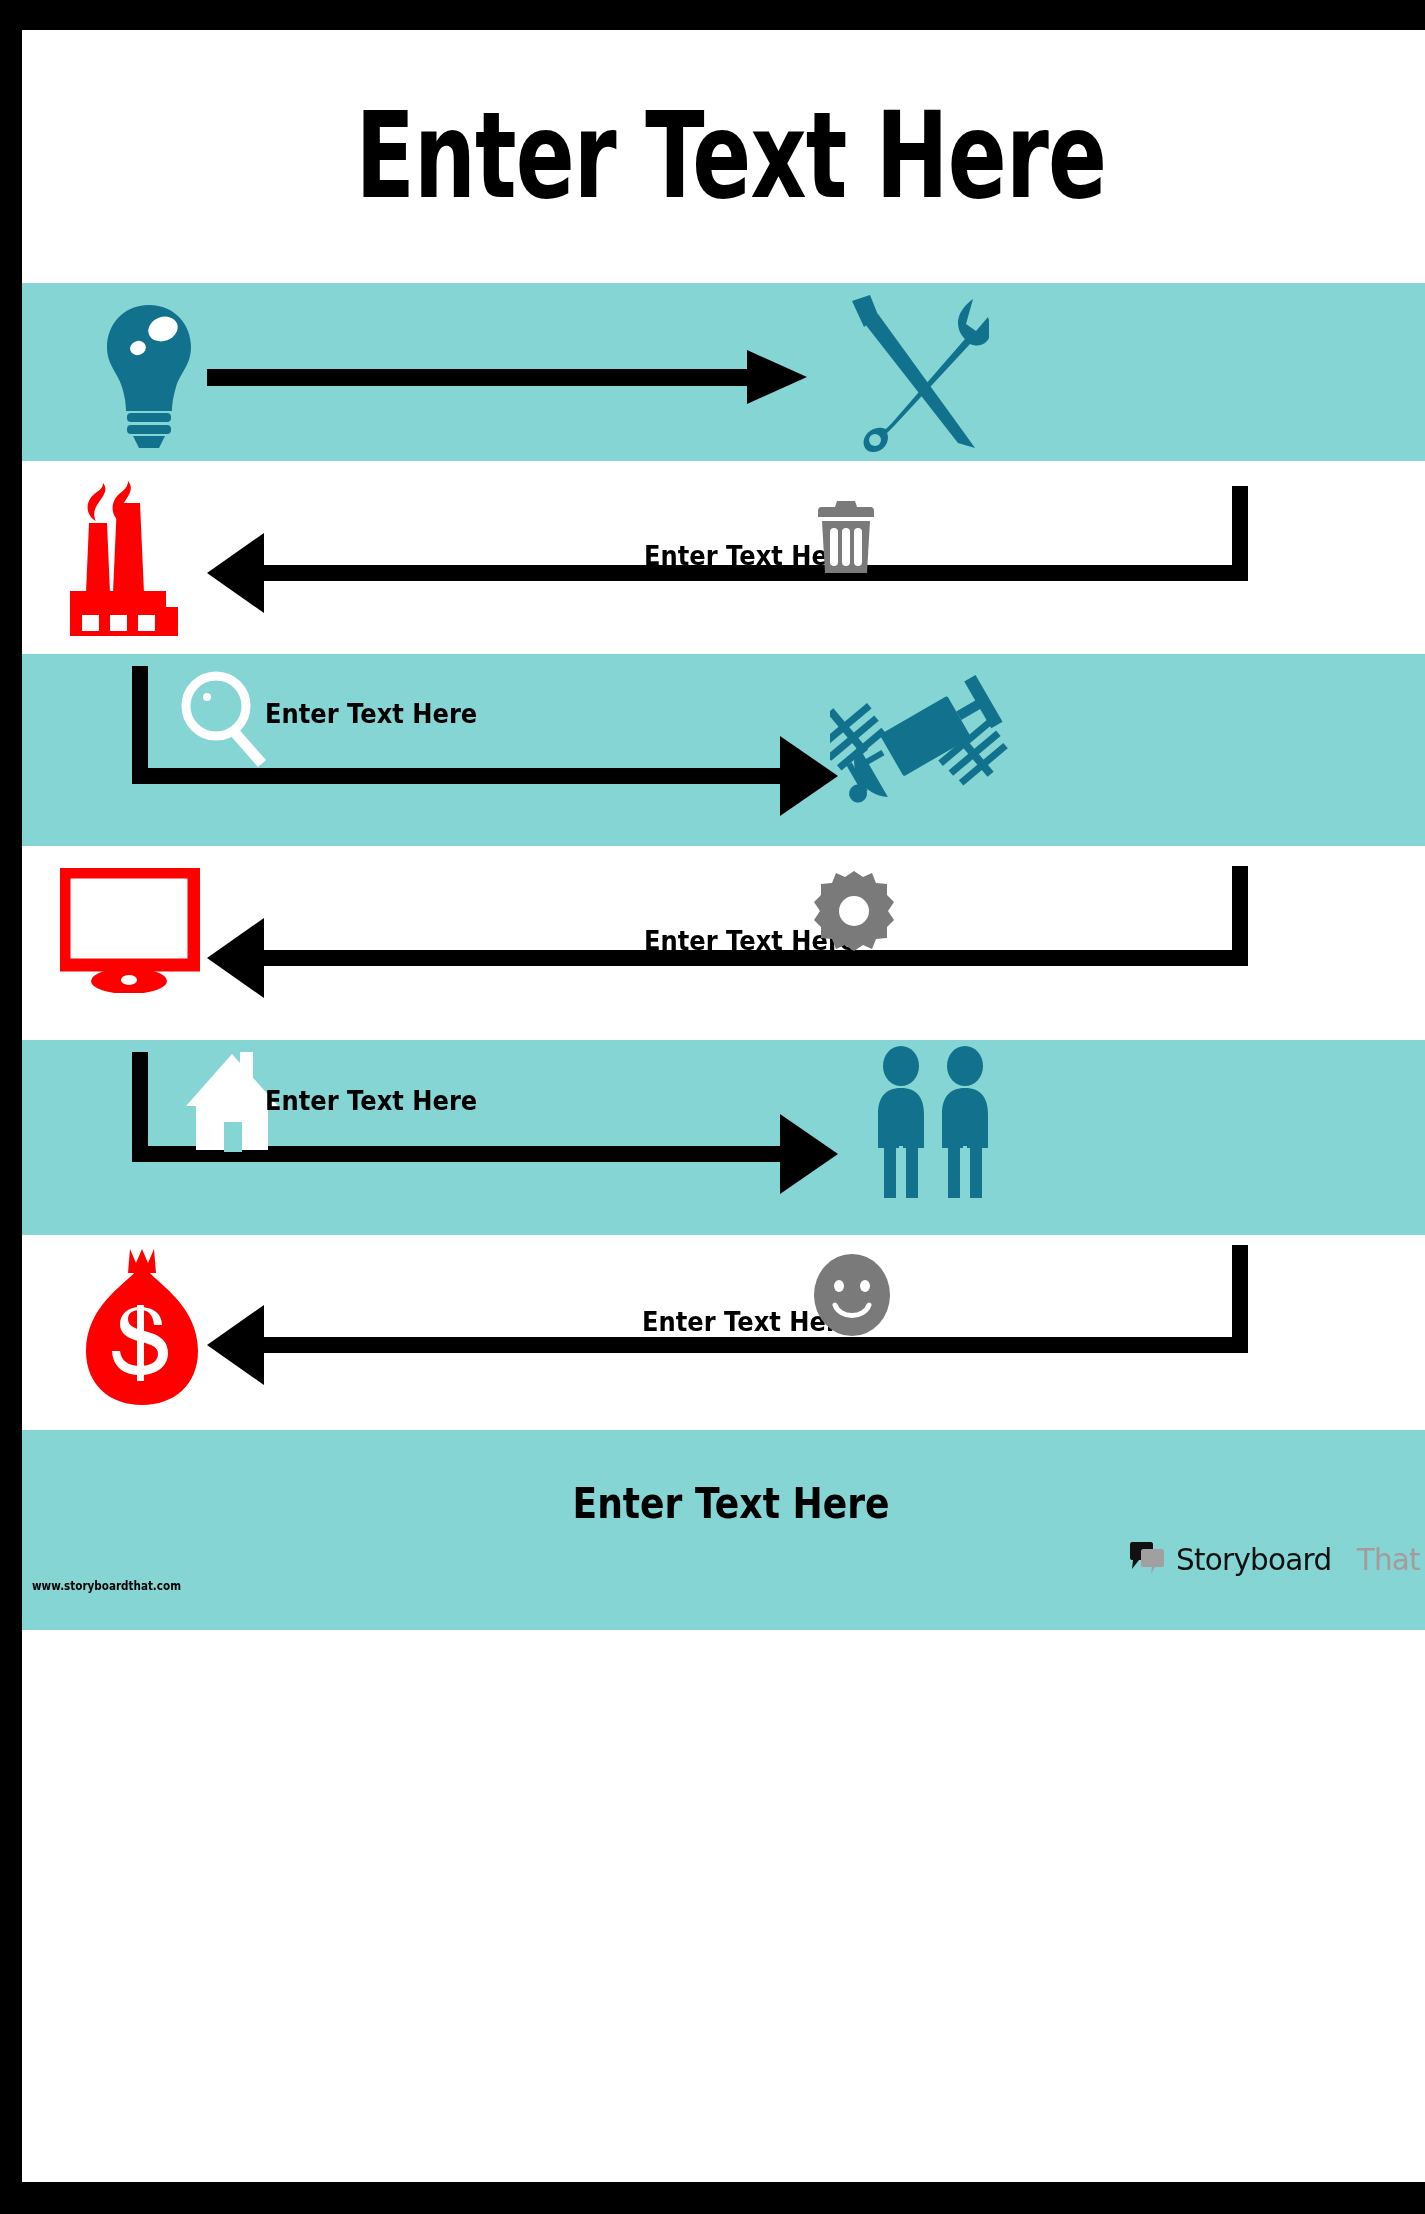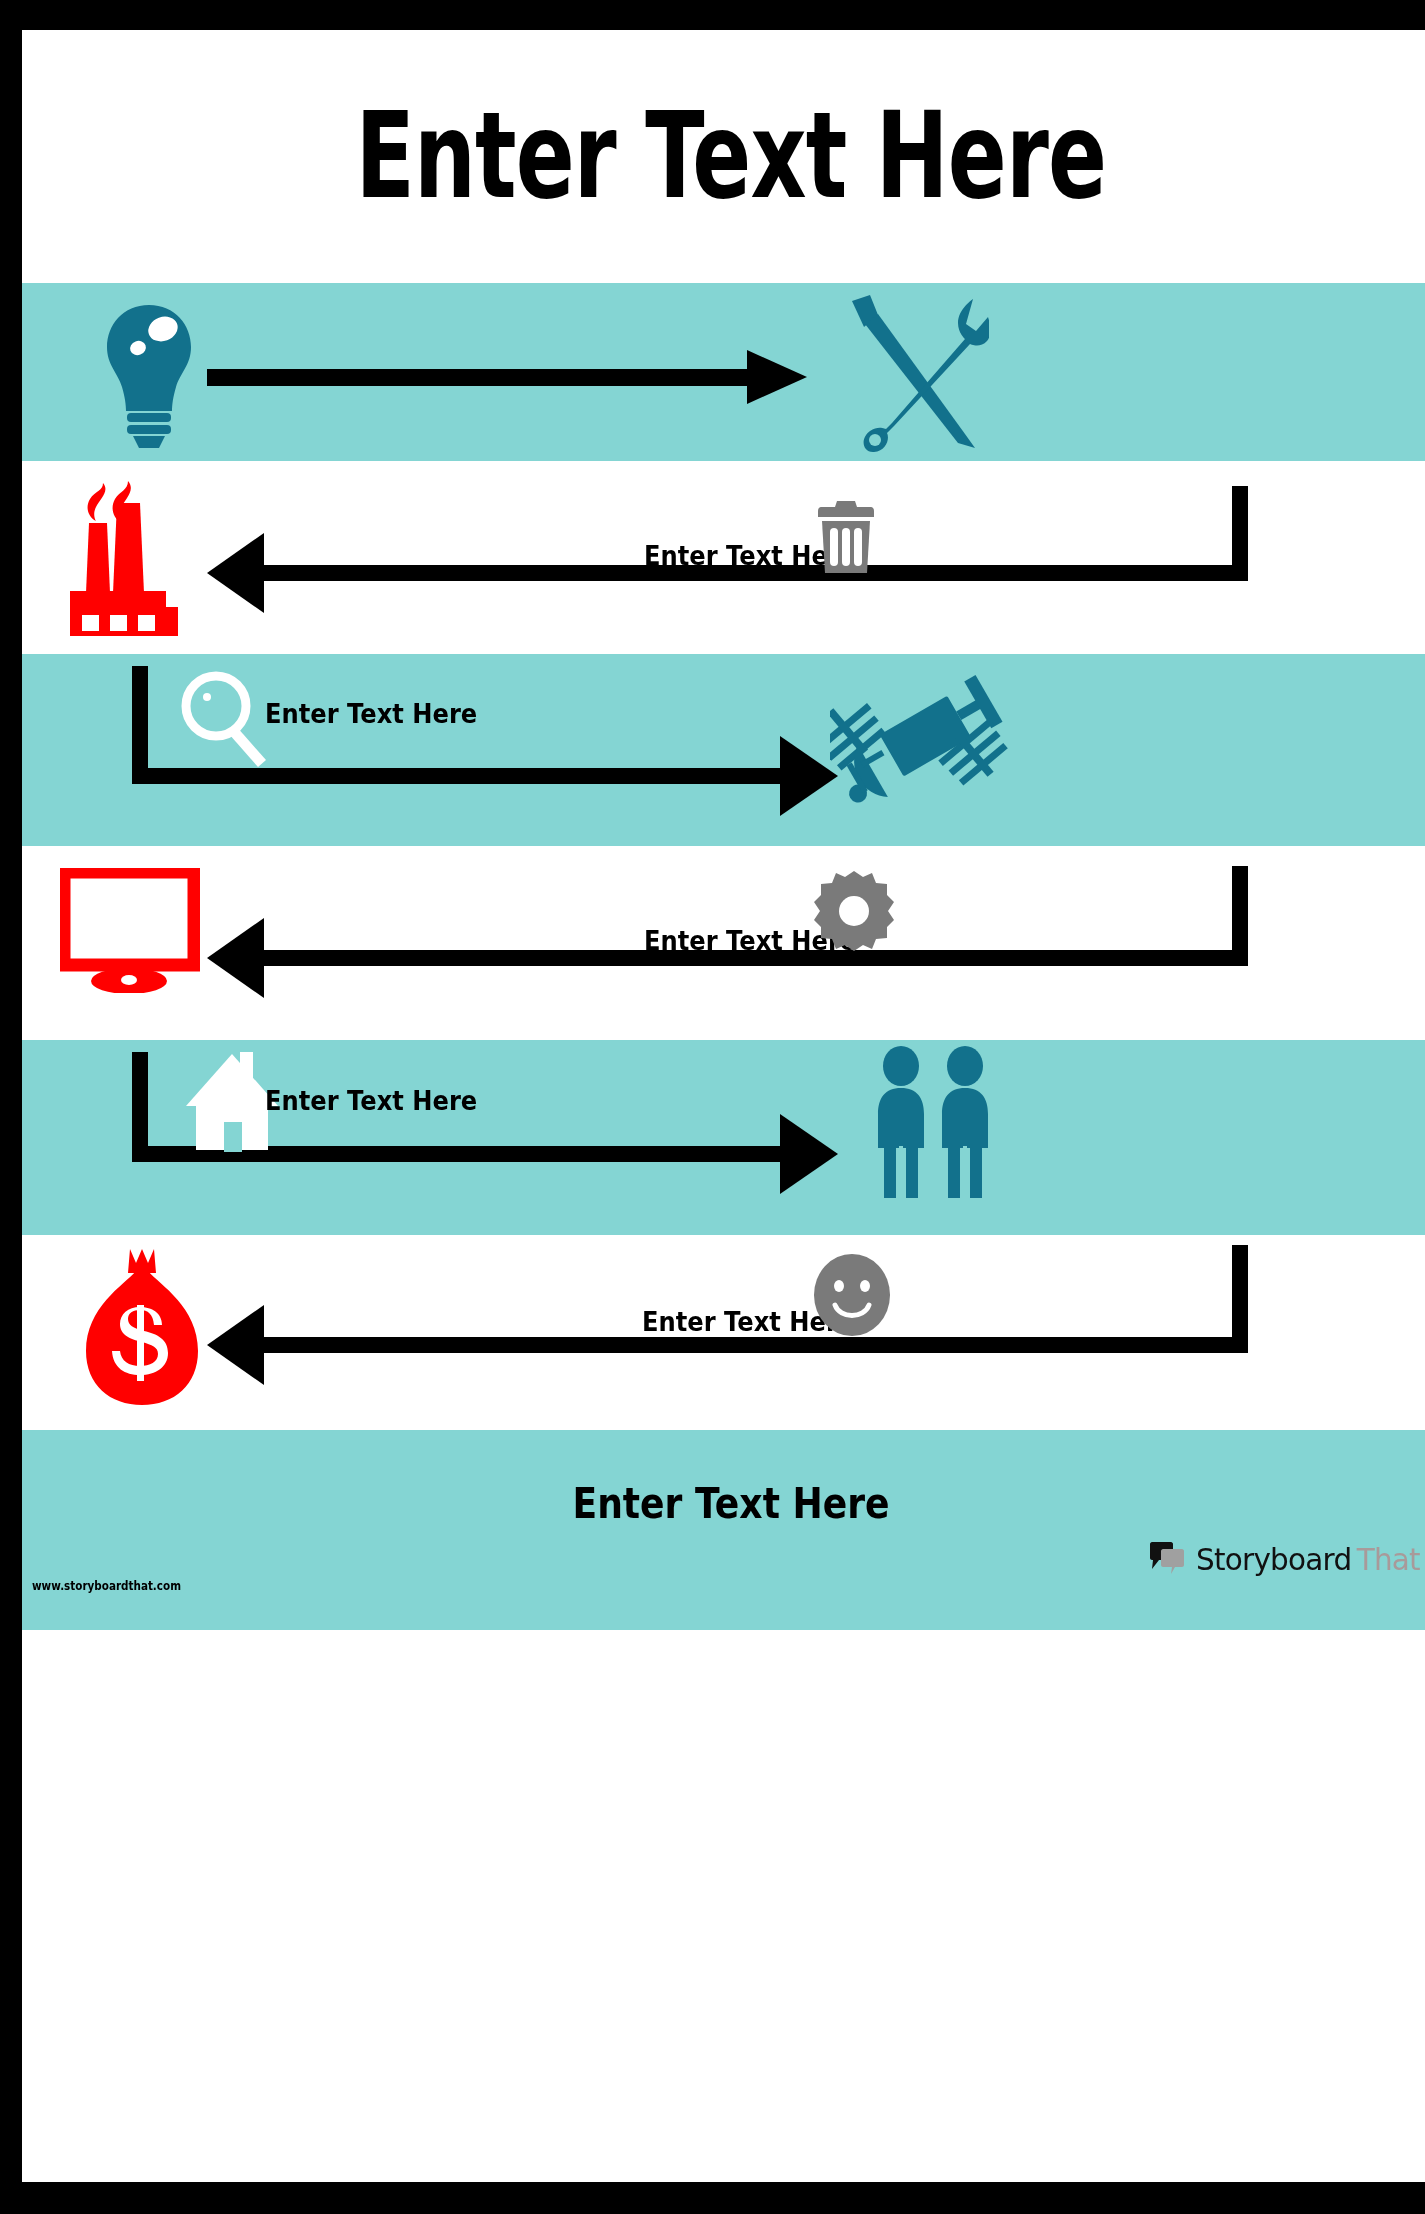--- a/index.html
+++ b/index.html
@@ -319,20 +319,20 @@
   <div class="footer">
     <div class="footer-text">Enter Text Here</div>
 
     <div class="site-url">www.storyboardthat.com</div>
 
     <div class="logo">
       <svg width="36" height="34" viewBox="0 0 36 34">
         <path d="M1 2 C1 1 2 0 3 0 L22 0 C23 0 24 1 24 2 L24 16 C24 17 23 18 22 18 L10 18 L3 27 L4 18 L3 18 C2 18 1 17 1 16 Z" fill="#111"></path>
         <path d="M12 9 C12 8 13 7 14 7 L33 7 C34 7 35 8 35 9 L35 23 C35 24 34 25 33 25 L26 25 L22 32 L23 25 L14 25 C13 25 12 24 12 23 Z" fill="#a0a0a0"></path>
       </svg>
-      <div style="display:flex;align-items:baseline;">
+      <div style="display:flex;align-items:baseline;gap:20px;">
         <span class="logo-word logo-sb">Storyboard</span>
         <span class="logo-word logo-that">That</span>
       </div>
     </div>
   </div>
 
 </div>
 
 </body></html>

